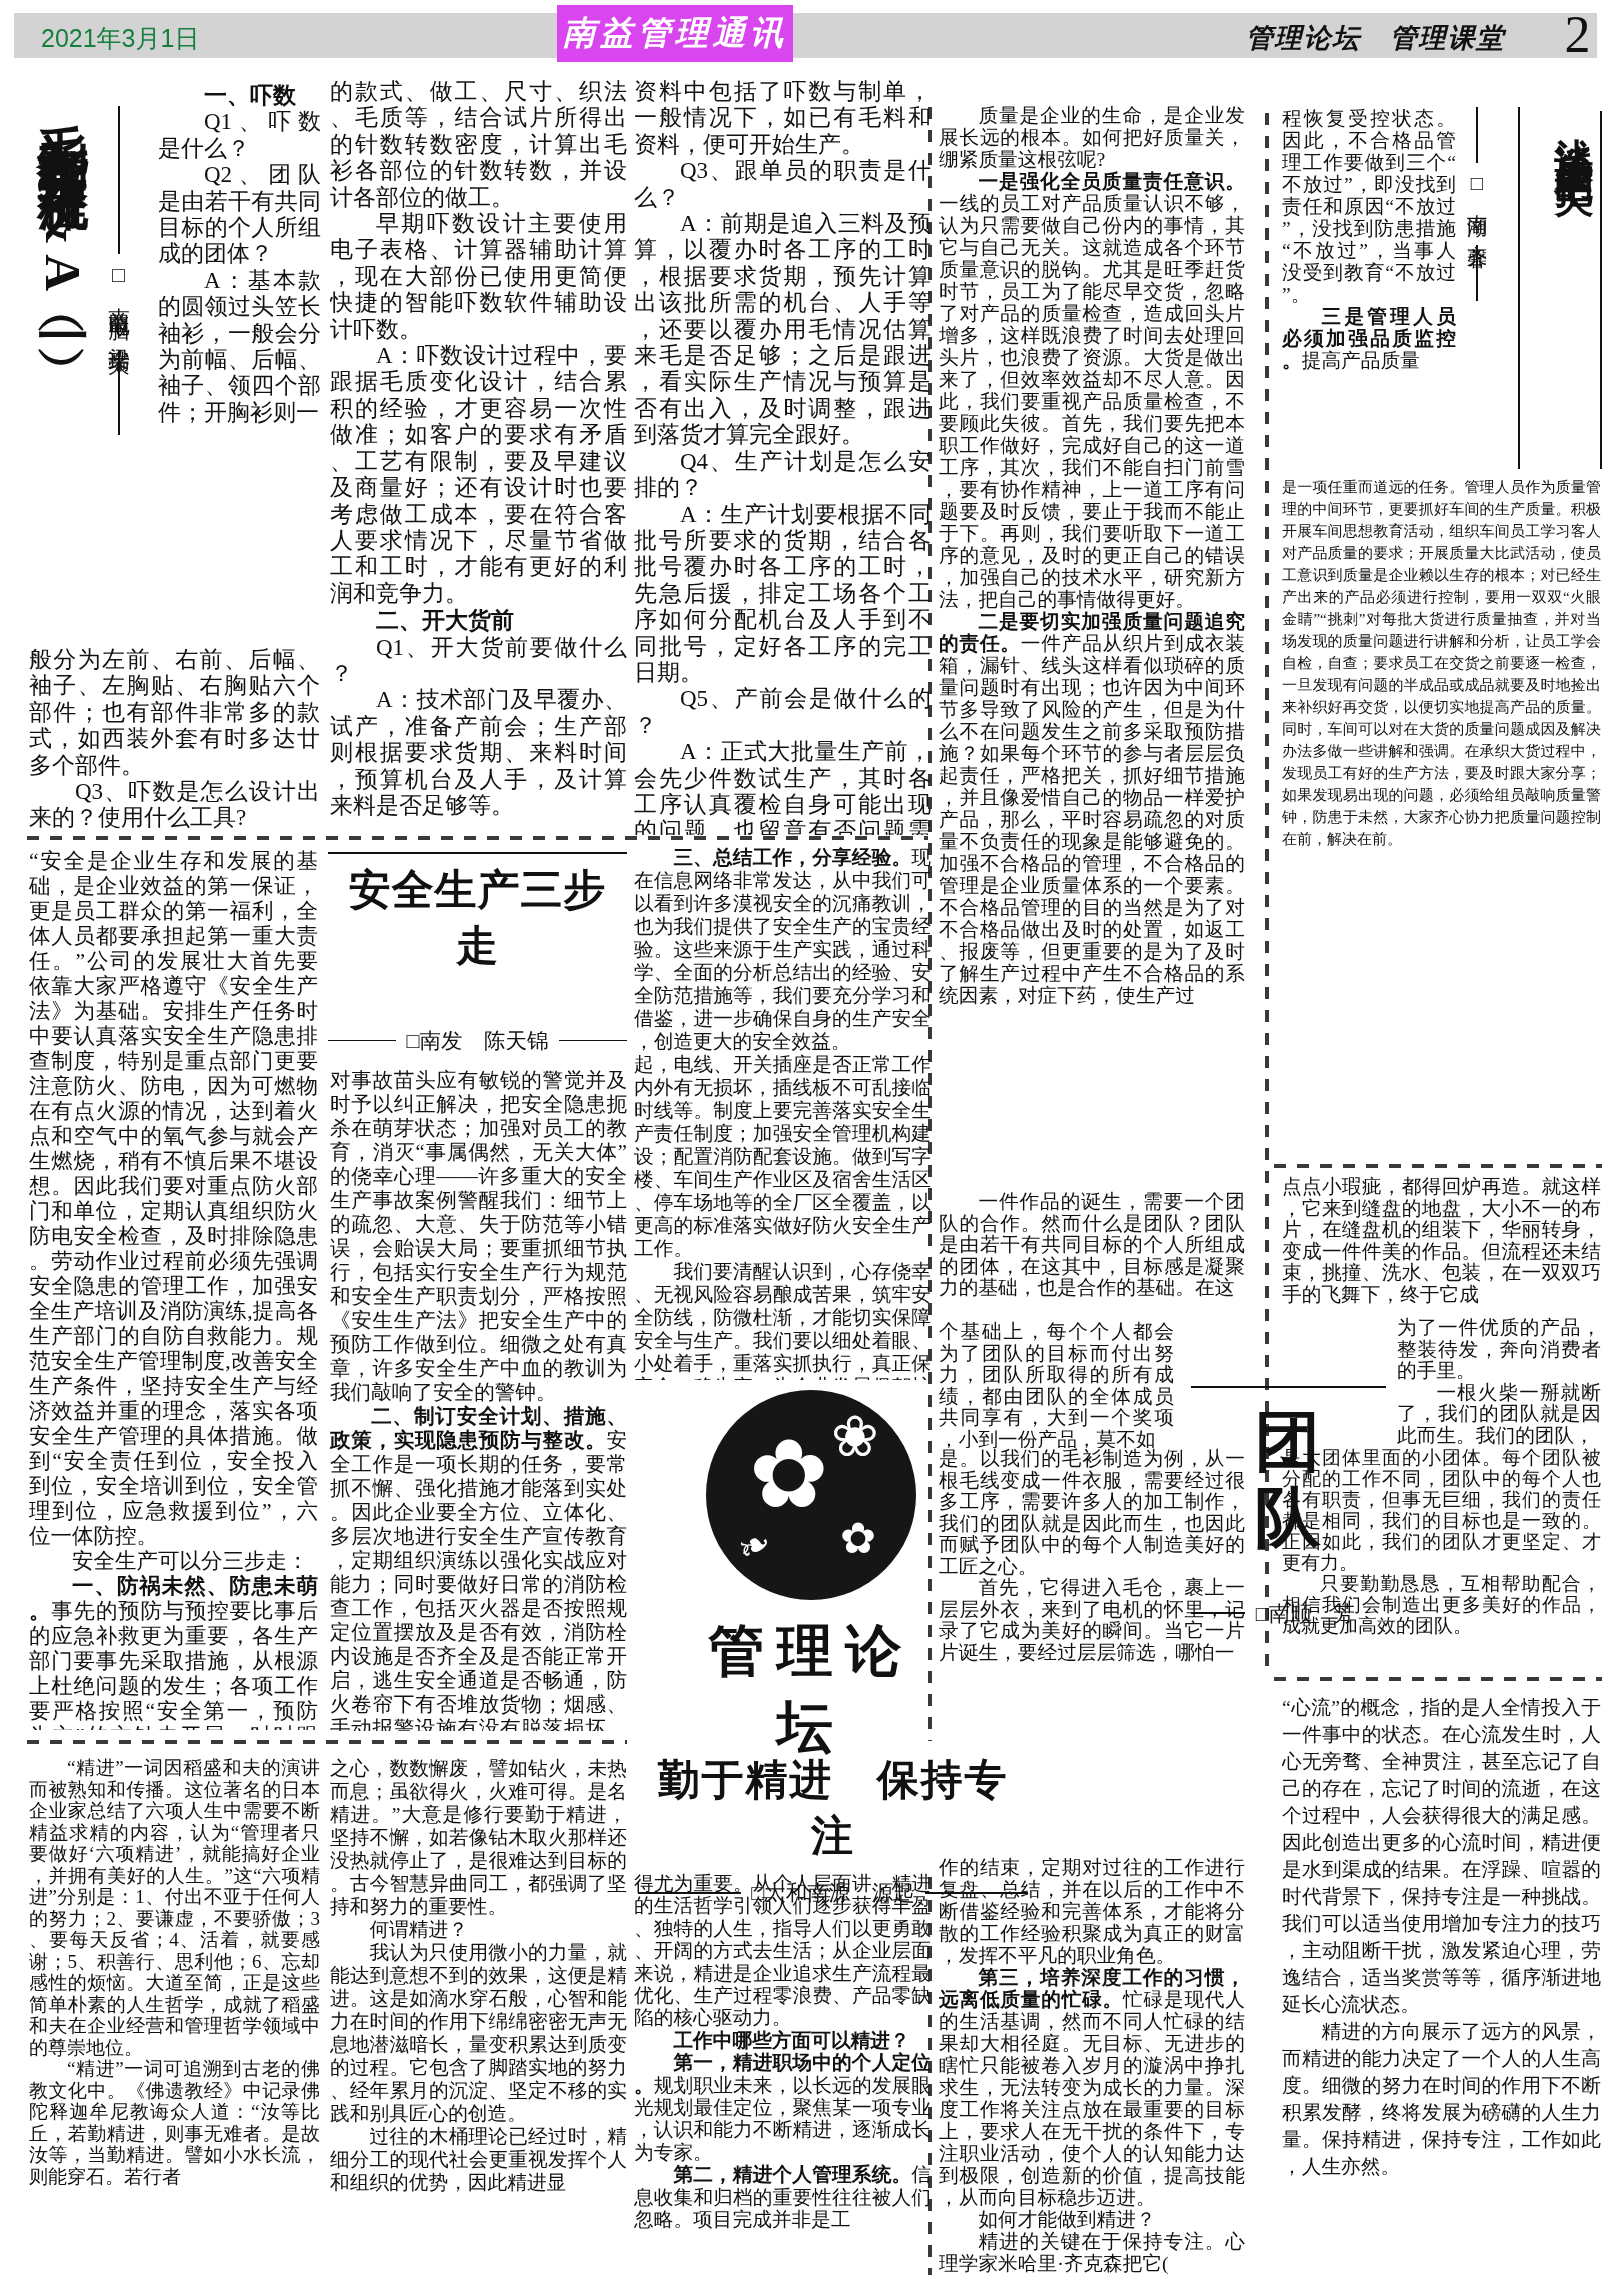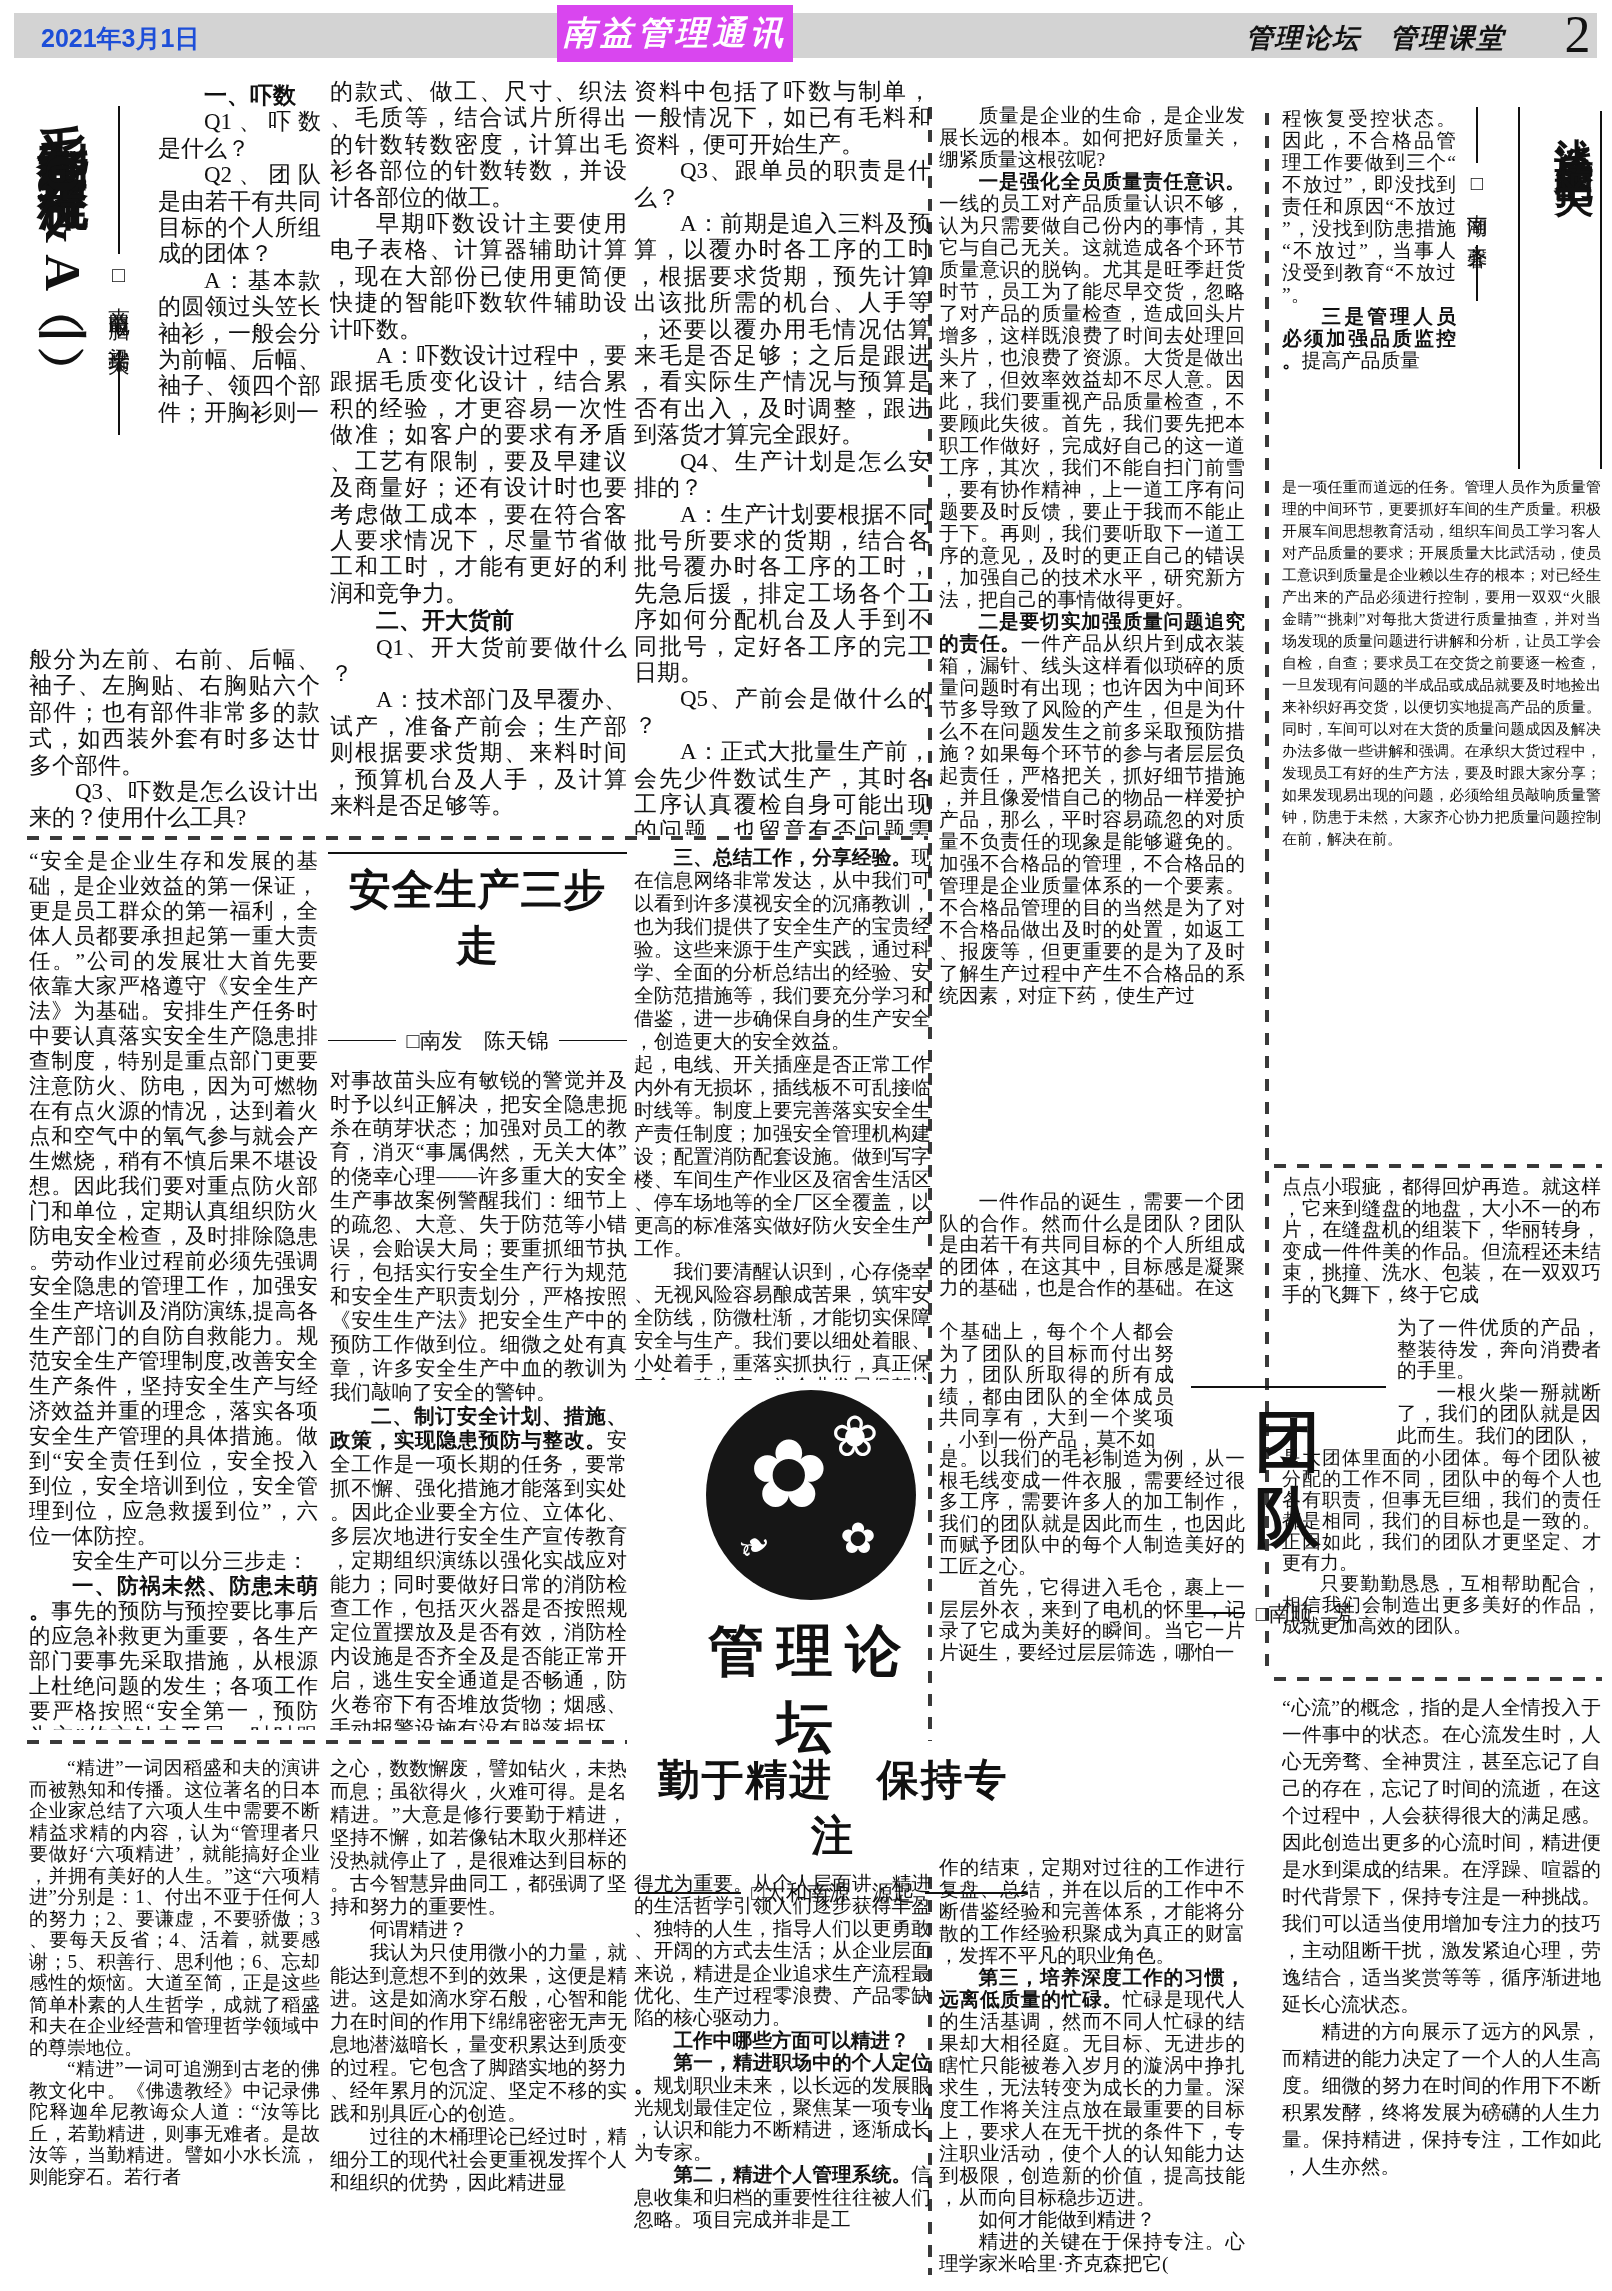--- a/index.html
+++ b/index.html
@@ -1,21 +1,21 @@
 <!DOCTYPE html>
 <html style="font-size:14.3px"><head>
 <meta charset="utf-8">
 <style>
   html,body{margin:0;padding:0;background:#e9e9e9;}
   .page{position:relative;width:1612px;height:2292px;background:#ffffff;overflow:hidden;
         font-family:"Liberation Serif","DejaVu Serif",serif;color:#111;}
   
   .hbar{position:absolute;left:14.3px;top:12.5px;width:1583px;height:45px;background:#d3d3d3;}
   .hdate{position:absolute;left:41px;top:21.5px;font-family:"Liberation Sans","DejaVu Sans",sans-serif;
-         font-size:25px;font-weight:700;color:#1d4ed8;}
+         font-size:25px;font-weight:400;color:#15803d;}
   .mastbox{position:absolute;left:557px;top:5.4px;width:236px;height:57px;background:#d946ef;
            display:flex;align-items:center;justify-content:center;}
   .mastbox span{color:#fff;font-size:33px;font-weight:700;font-style:italic;letter-spacing:4.5px;}
   .hsec{position:absolute;right:107px;top:19.7px;font-size:27px;font-weight:700;font-style:italic;letter-spacing:1.8px;}
   .hpage{position:absolute;right:21.5px;top:5.4px;font-size:52px;font-weight:400;}
   
   .col{position:absolute;overflow:hidden;text-align:justify;line-break:anywhere;}
   .para{margin:0;padding:0;text-indent:2em;}
   .para.ni{text-indent:0;}
   .lead{font-family:"Liberation Sans","DejaVu Sans",sans-serif;font-weight:700;}

